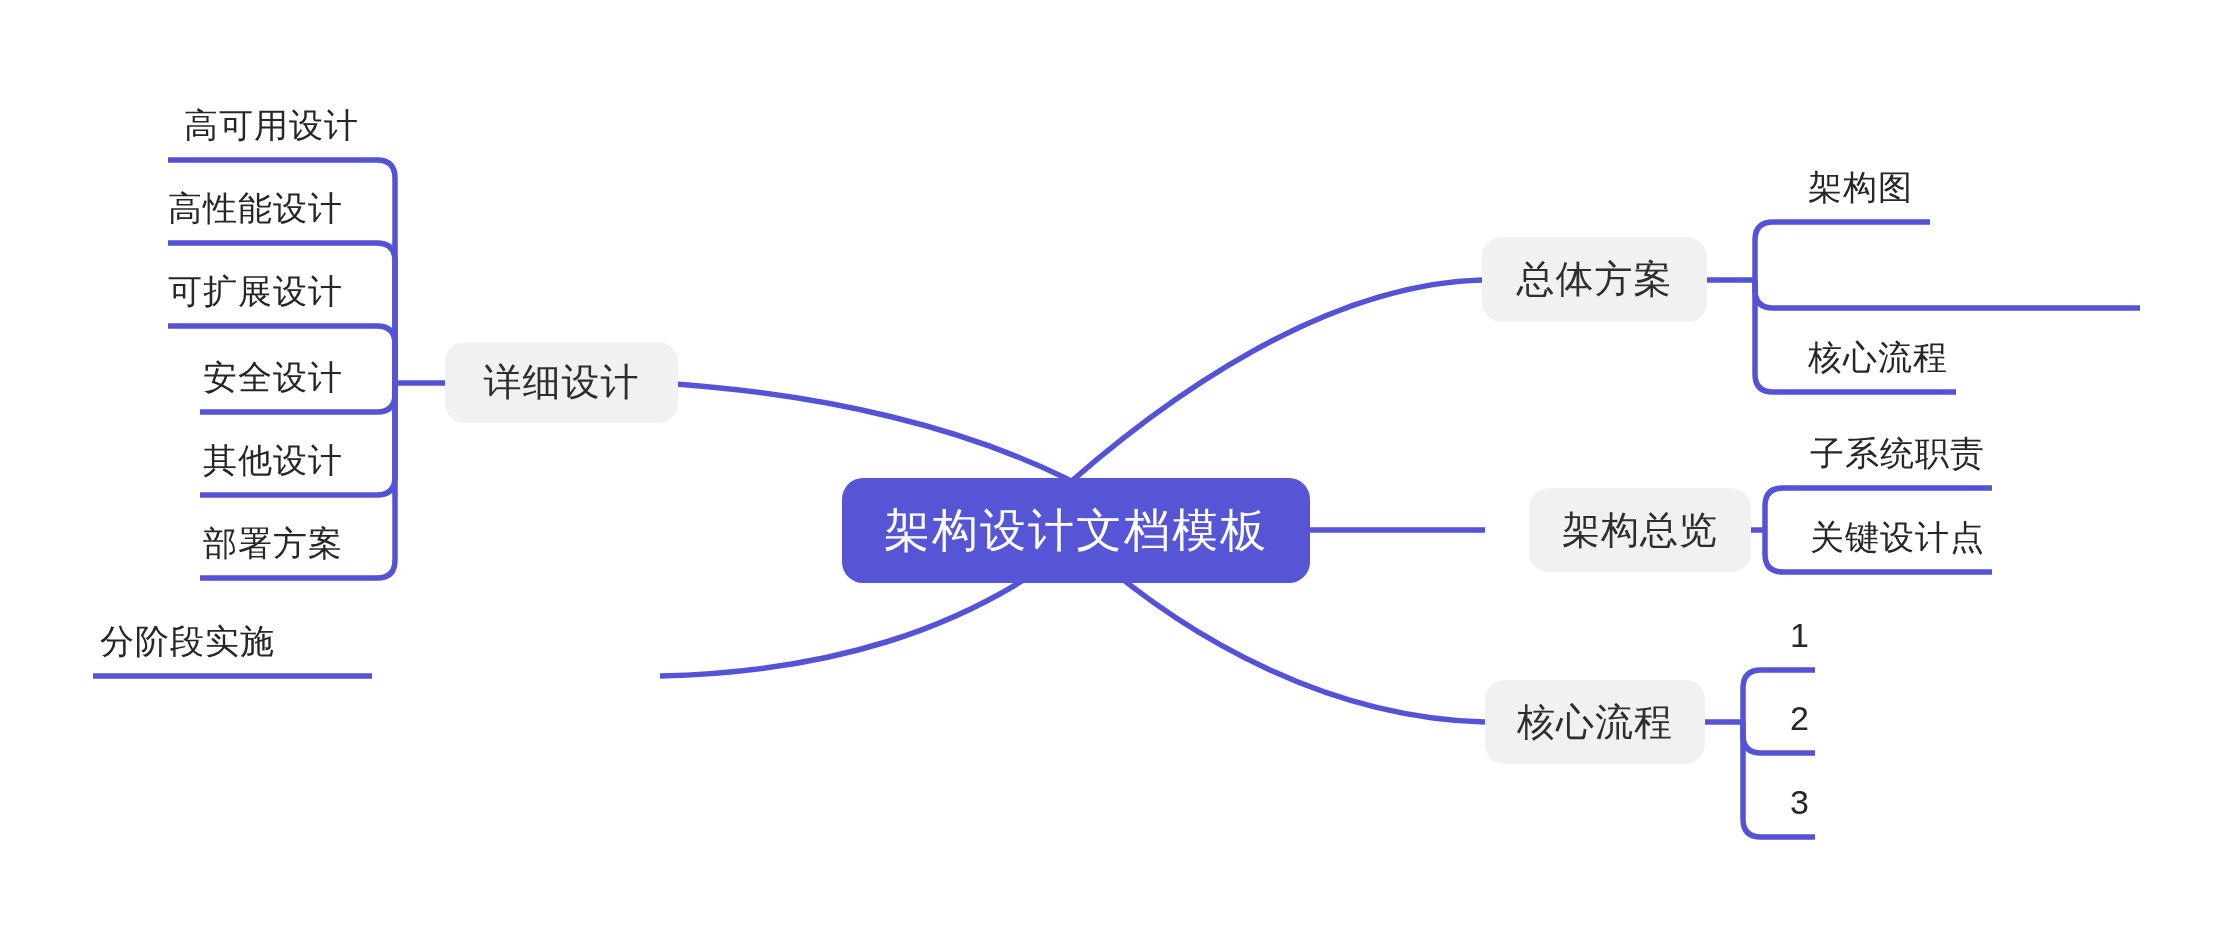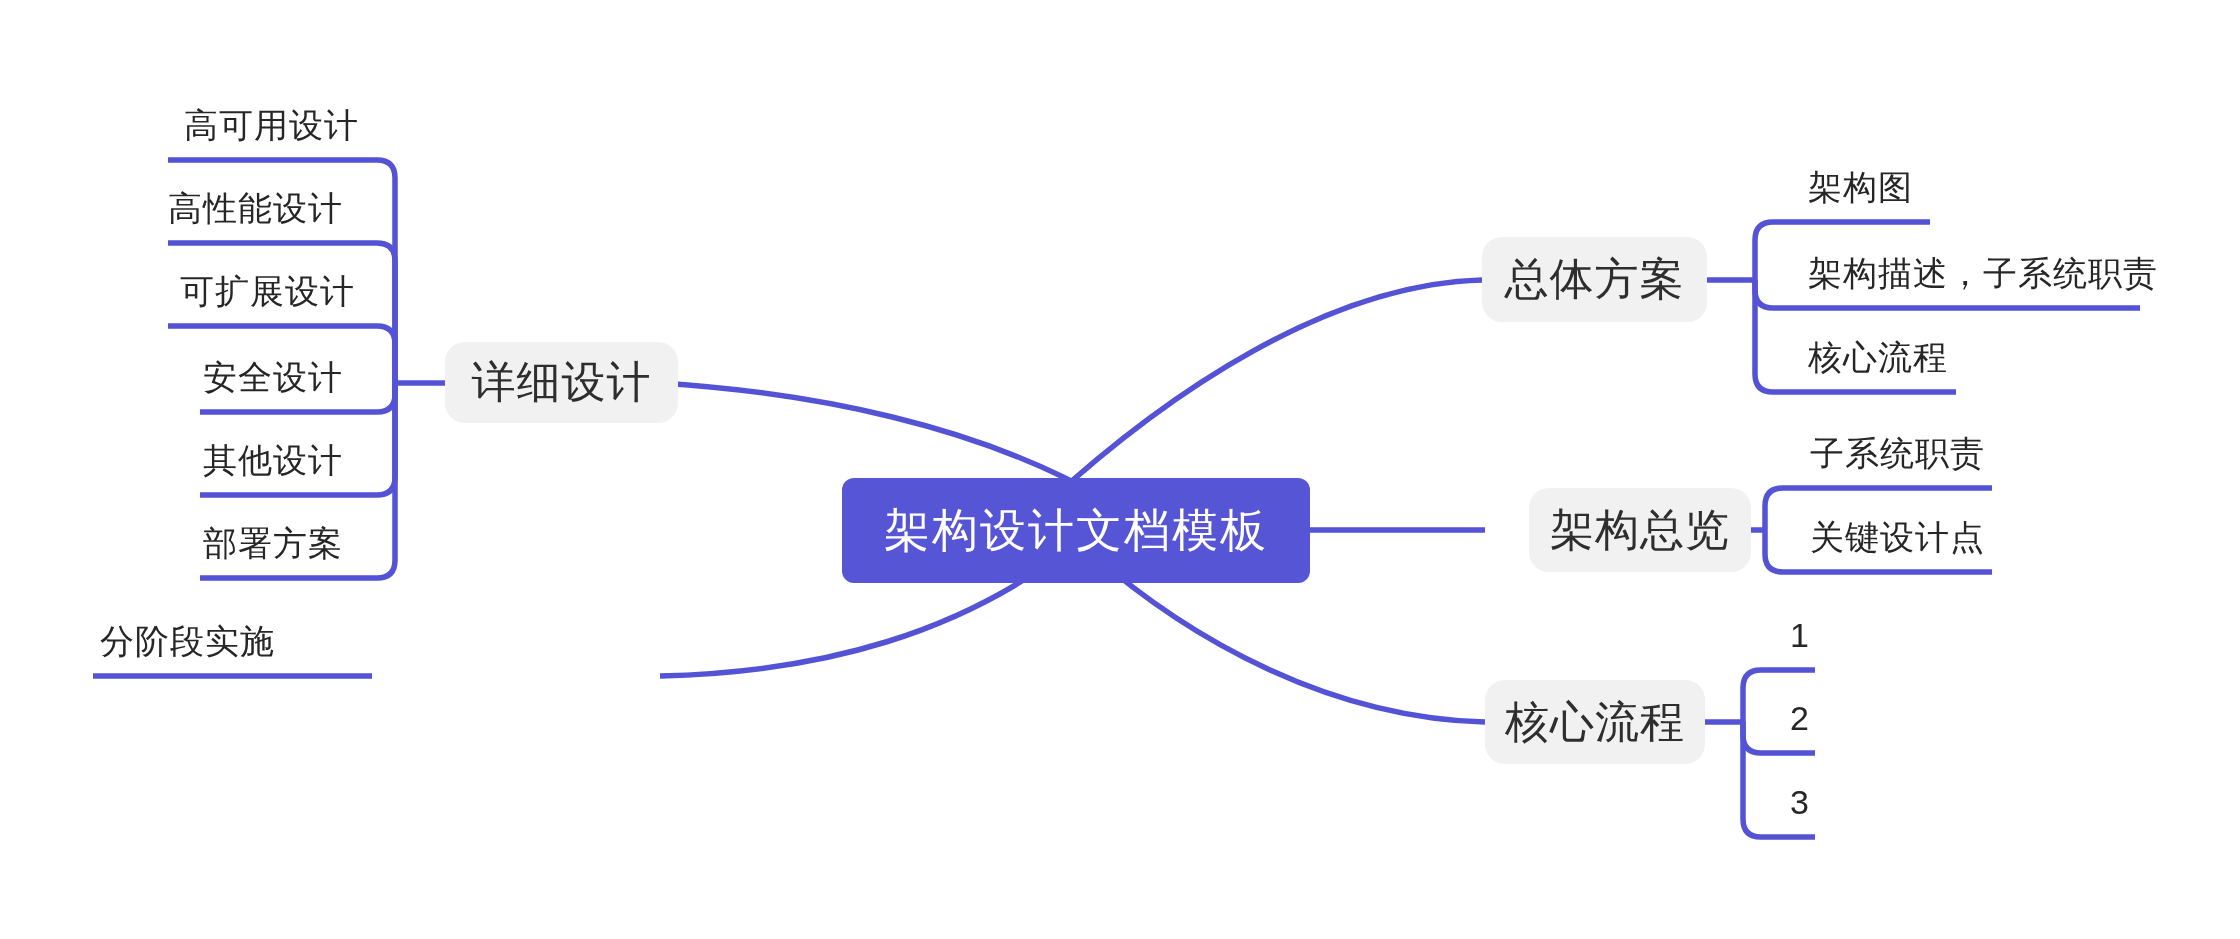--- a/index.html
+++ b/index.html
@@ -15,41 +15,41 @@
   .canvas{
     position:relative;width:2240px;height:939px;overflow:hidden;
     background:var(--canvas-bg);
     font-family:"Liberation Sans","DejaVu Sans",sans-serif;
   }
   svg.wires{position:absolute;left:0;top:0;width:2240px;height:939px;}
   svg.wires path{fill:none;stroke:var(--line);stroke-width:5.5;}
   .node{
     position:absolute;display:flex;align-items:center;justify-content:center;
     background:var(--node-bg);color:var(--node-text);
-    border-radius:20px;font-size:44px;letter-spacing:1px;white-space:nowrap;
+    border-radius:20px;font-size:38px;letter-spacing:1px;white-space:nowrap;
   }
   .node.root{
     background:var(--root-bg);color:var(--root-text);
-    border-radius:12px;font-size:46px;font-weight:500;letter-spacing:2px;
+    border-radius:21px;font-size:46px;font-weight:500;letter-spacing:2px;
   }
   .leaf{
     position:absolute;color:var(--leaf-text);font-size:34px;line-height:1.25;
     letter-spacing:1px;white-space:nowrap;
   }
   
   .n-root{left:842px;top:478px;width:468px;height:105px;}
   .n-detailed{left:445px;top:342px;width:233px;height:81px;}
   .n-evolution{left:372px;top:635px;width:288px;height:80px;}
   .n-overall{left:1482px;top:237px;width:225px;height:85px;}
   .n-overview{left:1485px;top:488px;width:222px;height:84px;margin-left:44px;}
   .n-coreproc{left:1485px;top:680px;width:220px;height:84px;}
   
   .l-a1{left:168px;bottom:793px;width:175px;text-align:right;margin-left:16px;}
   .l-a2{left:168px;bottom:710px;width:175px;text-align:right;}
-  .l-a3{left:180px;bottom:627px;width:175px;text-align:right;}
+  .l-a3{left:168px;bottom:627px;width:175px;text-align:right;}
   .l-a4{left:200px;bottom:541px;width:143px;text-align:right;}
   .l-a5{left:200px;bottom:458px;width:143px;text-align:right;}
   .l-a6{left:200px;bottom:375px;width:143px;text-align:right;}
   .l-b1{left:100px;bottom:277px;width:190px;text-align:left;}
   
   .l-c1{left:1808px;bottom:731px;width:140px;text-align:left;}
   .l-c2{left:1808px;bottom:645px;width:360px;text-align:left;}
   .l-c3{left:1808px;bottom:561px;width:160px;text-align:left;}
   .l-d1{left:1810px;bottom:465px;width:200px;text-align:left;}
   .l-d2{left:1810px;bottom:381px;width:200px;text-align:left;}
@@ -104,21 +104,20 @@
   <div class="leaf l-a1">高可用设计</div>
   <div class="leaf l-a2">高性能设计</div>
   <div class="leaf l-a3">可扩展设计</div>
   <div class="leaf l-a4">安全设计</div>
   <div class="leaf l-a5">其他设计</div>
   <div class="leaf l-a6">部署方案</div>
 
   <div class="leaf l-b1">分阶段实施</div>
 
   <div class="leaf l-c1">架构图</div>
-  <div class="leaf l-c2">架构描述，子系统职责</div>
   <div class="leaf l-c3">核心流程</div>
 
   <div class="leaf l-d1">子系统职责</div>
   <div class="leaf l-d2">关键设计点</div>
 
   <div class="leaf l-e1">1</div>
   <div class="leaf l-e2">2</div>
   <div class="leaf l-e3">3</div>
 
 </div>

